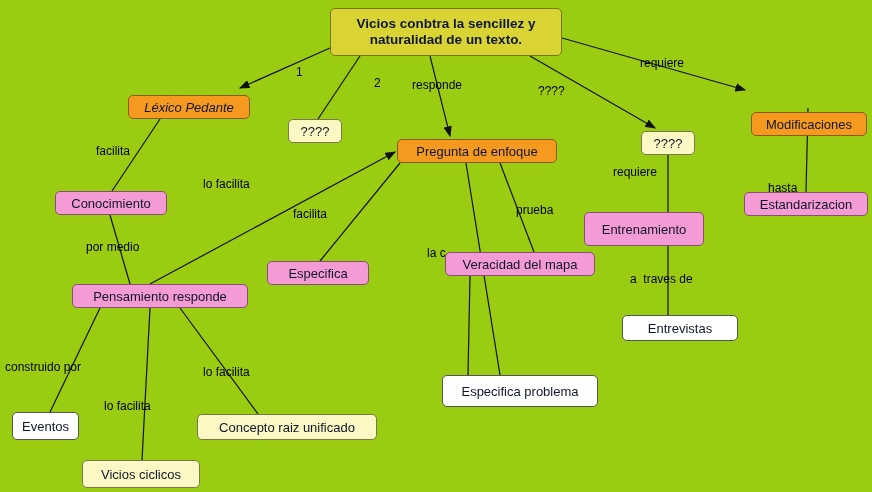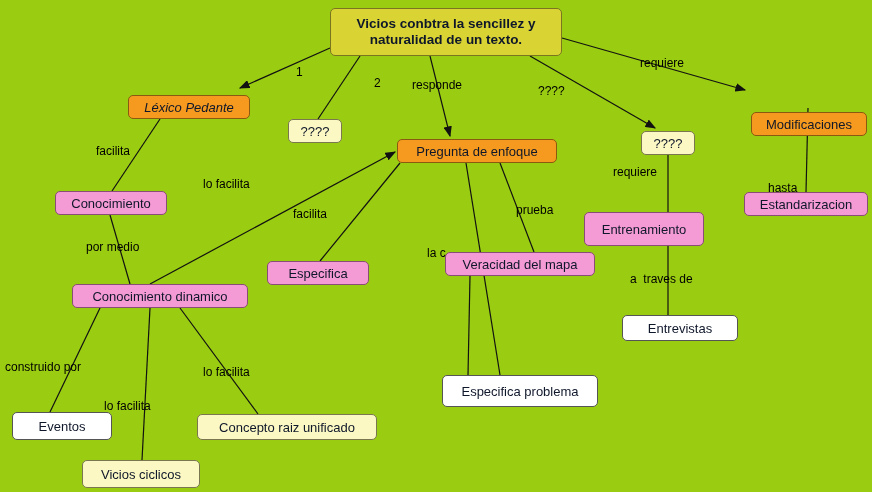--- a/index.html
+++ b/index.html
@@ -123,26 +123,26 @@
 naturalidad de un texto.</div>
       <div class="node n-orange" style="left: 128px; top: 95px; width: 122px; height: 24px; font-style: italic;">Léxico Pedante</div>
       <div class="node n-cream" style="left: 288px; top: 119px; width: 54px; height: 24px;">????</div>
       <div class="node n-orange" style="left: 397px; top: 139px; width: 160px; height: 24px;">Pregunta de enfoque</div>
       <div class="node n-cream" style="left: 641px; top: 131px; width: 54px; height: 24px;">????</div>
       <div class="node n-orange" style="left: 751px; top: 84px; width: 116px; height: 24px; margin-top: 28px;">Modificaciones</div>
       <div class="node n-pink" style="left: 55px; top: 191px; width: 112px; height: 24px;">Conocimiento</div>
       <div class="node n-pink" style="left: 584px; top: 212px; width: 120px; height: 34px;">Entrenamiento</div>
       <div class="node n-pink" style="left: 744px; top: 192px; width: 124px; height: 24px;">Estandarizacion</div>
       <div class="node n-pink" style="left: 445px; top: 252px; width: 150px; height: 24px;">Veracidad del mapa</div>
-      <div class="node n-pink" style="left: 72px; top: 284px; width: 176px; height: 24px;">Conocimiento dinamico</div>
+      <div class="node n-pink" style="left: 72px; top: 284px; width: 176px; height: 24px;">Pensamiento responde</div>
       <div class="node n-pink" style="left: 267px; top: 261px; width: 102px; height: 24px;">Especifica</div>
       <div class="node n-white" style="left: 622px; top: 315px; width: 116px; height: 26px;">Entrevistas</div>
       <div class="node n-white" style="left: 442px; top: 375px; width: 156px; height: 32px;">Especifica problema</div>
       <div class="node n-cream" style="left: 197px; top: 414px; width: 180px; height: 26px;">Concepto raiz unificado</div>
-      <div class="node n-white" style="left: 12px; top: 412px; width: 100px; height: 28px;">Eventos</div>
+      <div class="node n-white" style="left: 12px; top: 412px; width: 67px; height: 28px;">Eventos</div>
       <div class="node n-cream" style="left: 82px; top: 460px; width: 118px; height: 28px;">Vicios ciclicos</div>
     </div>
   <div id="labels">
       <div class="edge-label" style="left: 296px; top: 65px;">1</div>
       <div class="edge-label" style="left: 374px; top: 76px;">2</div>
       <div class="edge-label" style="left: 412px; top: 78px;">responde</div>
       <div class="edge-label" style="left: 538px; top: 84px;">????</div>
       <div class="edge-label" style="left: 640px; top: 56px;">requiere</div>
       <div class="edge-label" style="left: 96px; top: 144px;">facilita</div>
       <div class="edge-label" style="left: 203px; top: 177px;">lo facilita</div>

